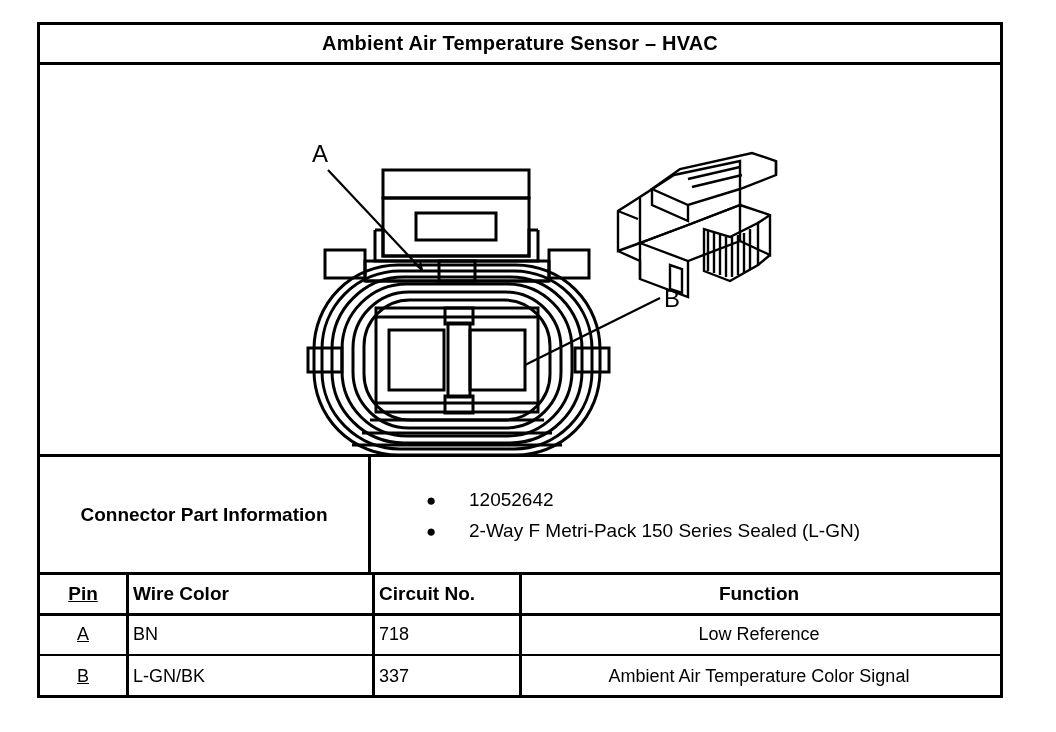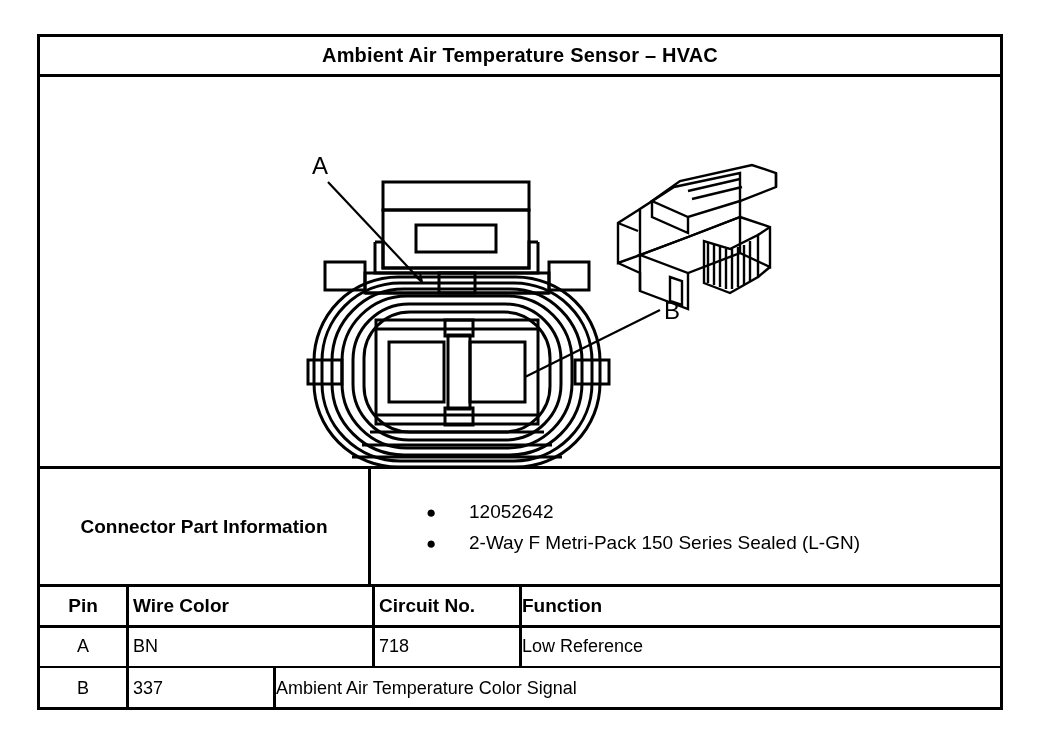--- a/index.html
+++ b/index.html
@@ -20,21 +20,21 @@
     position: relative;
     width: 1056px;
     height: 732px;
     background: #ffffff;
   }
 
   
   .frame {
     position: absolute;
     left: 37px;
-    top: 34px;
+    top: 22px;
     width: 966px;
     height: 676px;
     border: 3px solid #000;
     box-sizing: border-box;
     display: flex;
     flex-direction: column;
   }
 
   
   .title-bar {
@@ -129,24 +129,24 @@
 
   .pt-cell {
     box-sizing: border-box;
     display: flex;
     align-items: center;
     border-right: 3px solid #000;
     padding: 0 4px;
     overflow: hidden;
   }
   .pt-cell.last { border-right: none; }
-  .c-pin      { width: 89px;  min-width: 89px;  justify-content: center; }
+  .c-pin      { width: 89px;  min-width: 89px;  justify-content: center; text-decoration: underline; }
   .c-wire     { width: 246px; min-width: 246px; }
   .c-circuit  { width: 147px; min-width: 147px; justify-content: flex-start; }
-  .c-function { flex: 1; justify-content: flex-start; padding-left: 0; }
+  .c-function { flex: 1; justify-content: center; padding-left: 0; }
 
   .pt-head-text {
     font-size: 19px;
     font-weight: bold;
     white-space: nowrap;
   }
   .pt-text {
     font-size: 18px;
     white-space: nowrap;
   }
@@ -328,20 +328,23 @@
         </div>
         <div class="pt-cell c-function last">
           <span class="pt-text">Low Reference</span>
         </div>
       </div>
 
       <div class="pt-row body last">
         <div class="pt-cell c-pin">
           <span class="pt-text">B</span>
         </div>
+        <div class="pt-cell c-wire">
+          <span class="pt-text">L-GN/BK</span>
+        </div>
         <div class="pt-cell c-circuit">
           <span class="pt-text">337</span>
         </div>
         <div class="pt-cell c-function last">
           <span class="pt-text">Ambient Air Temperature Color Signal</span>
         </div>
       </div>
 
     </div>
 

